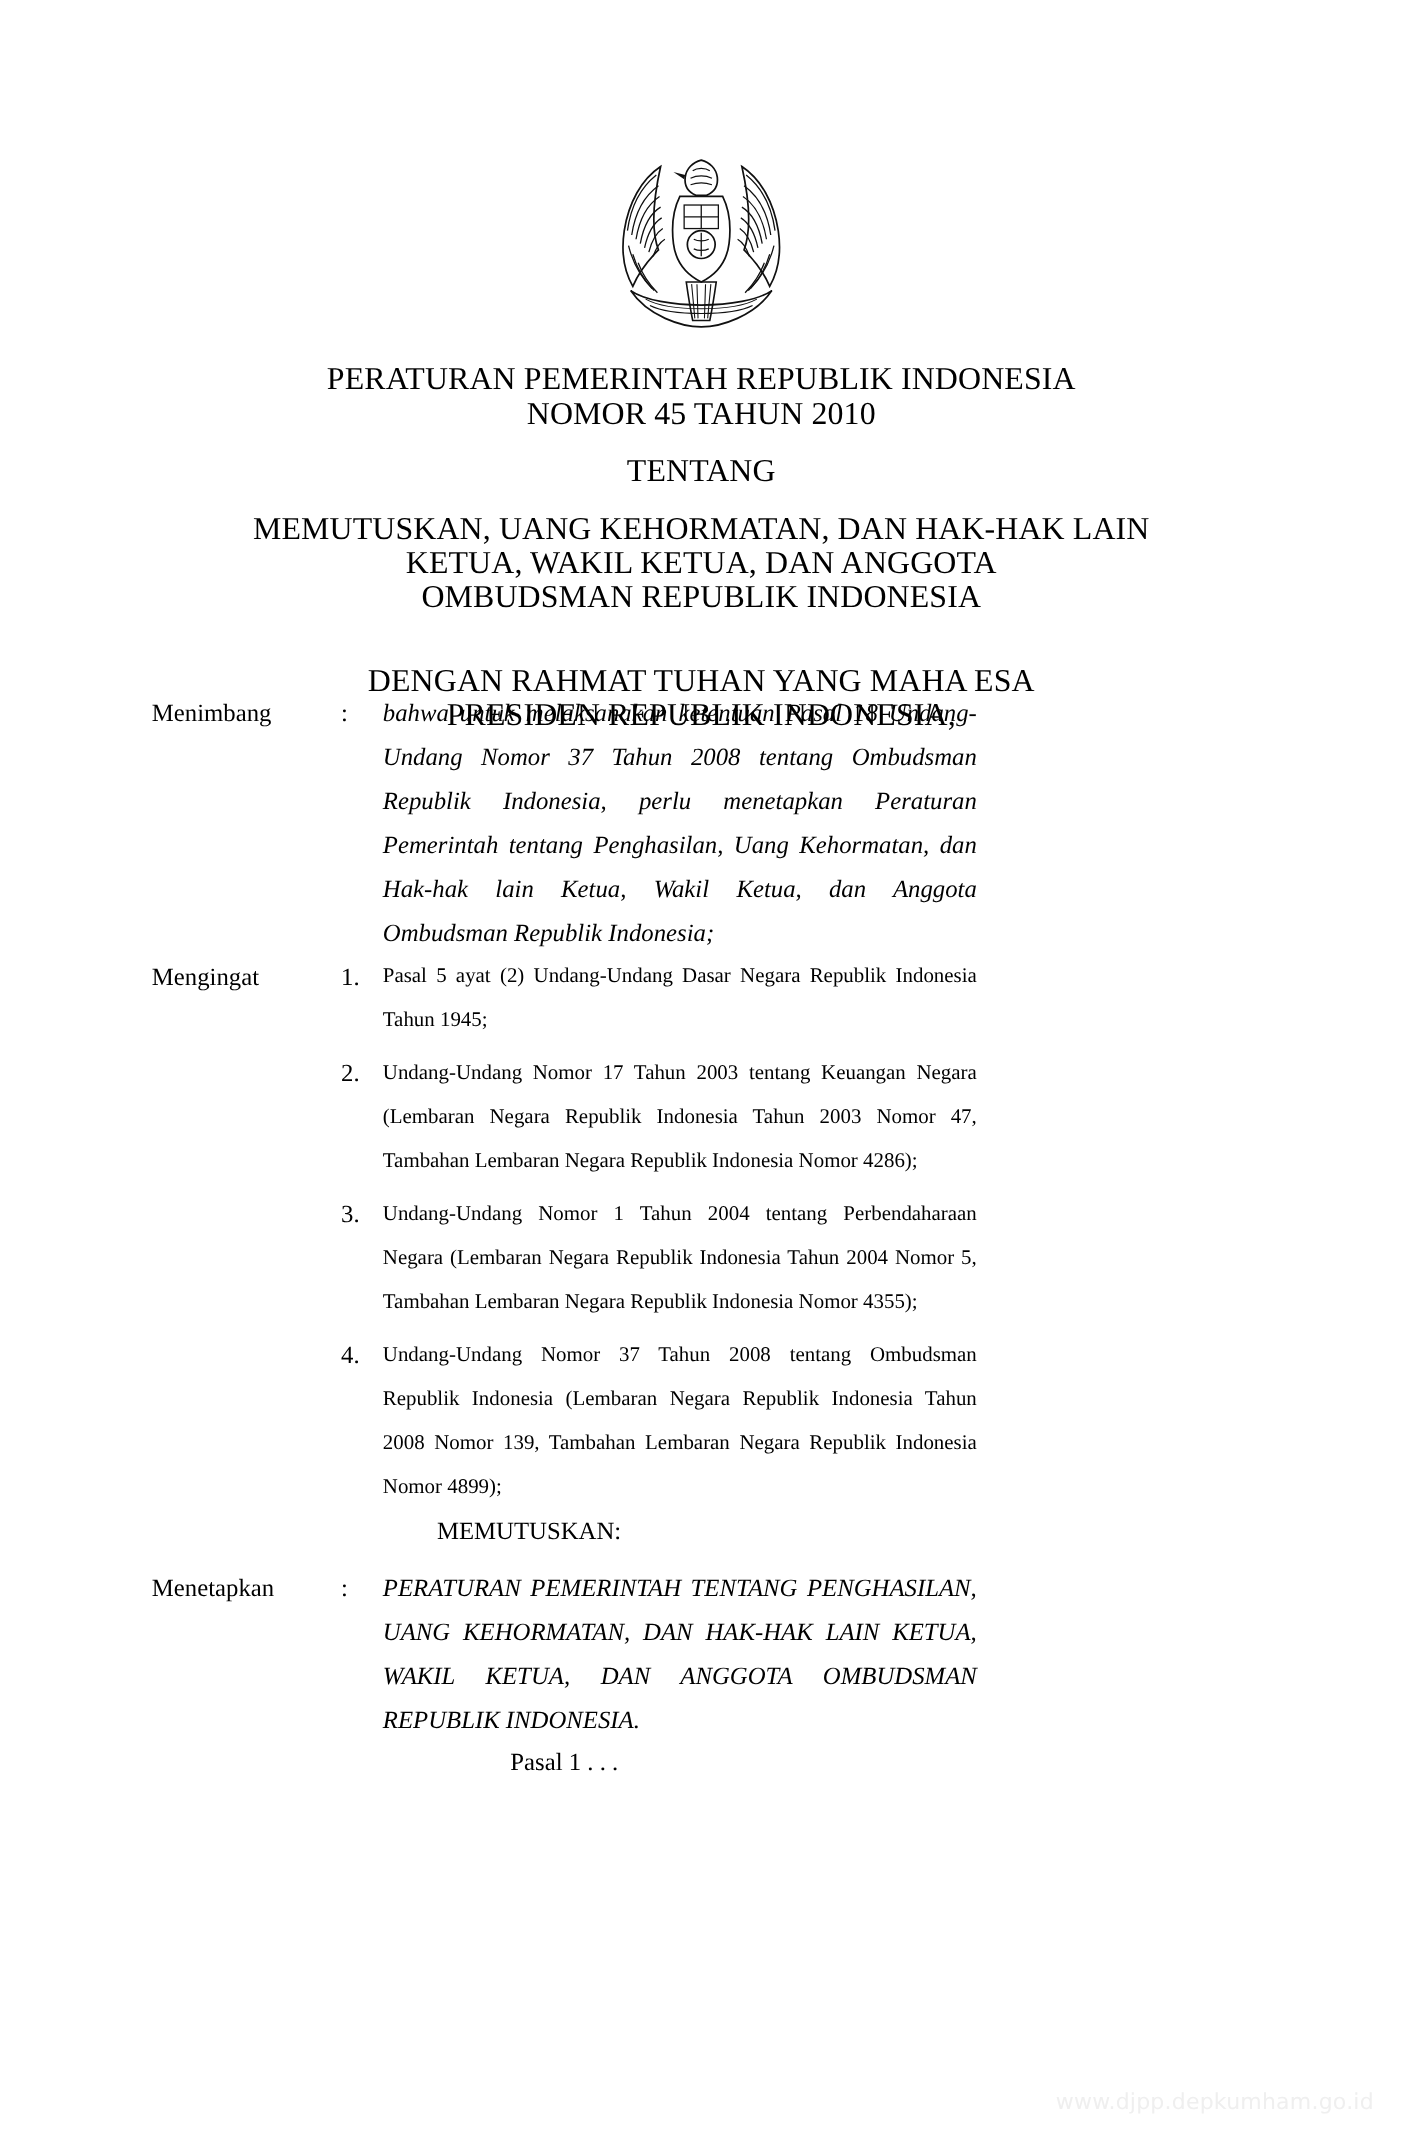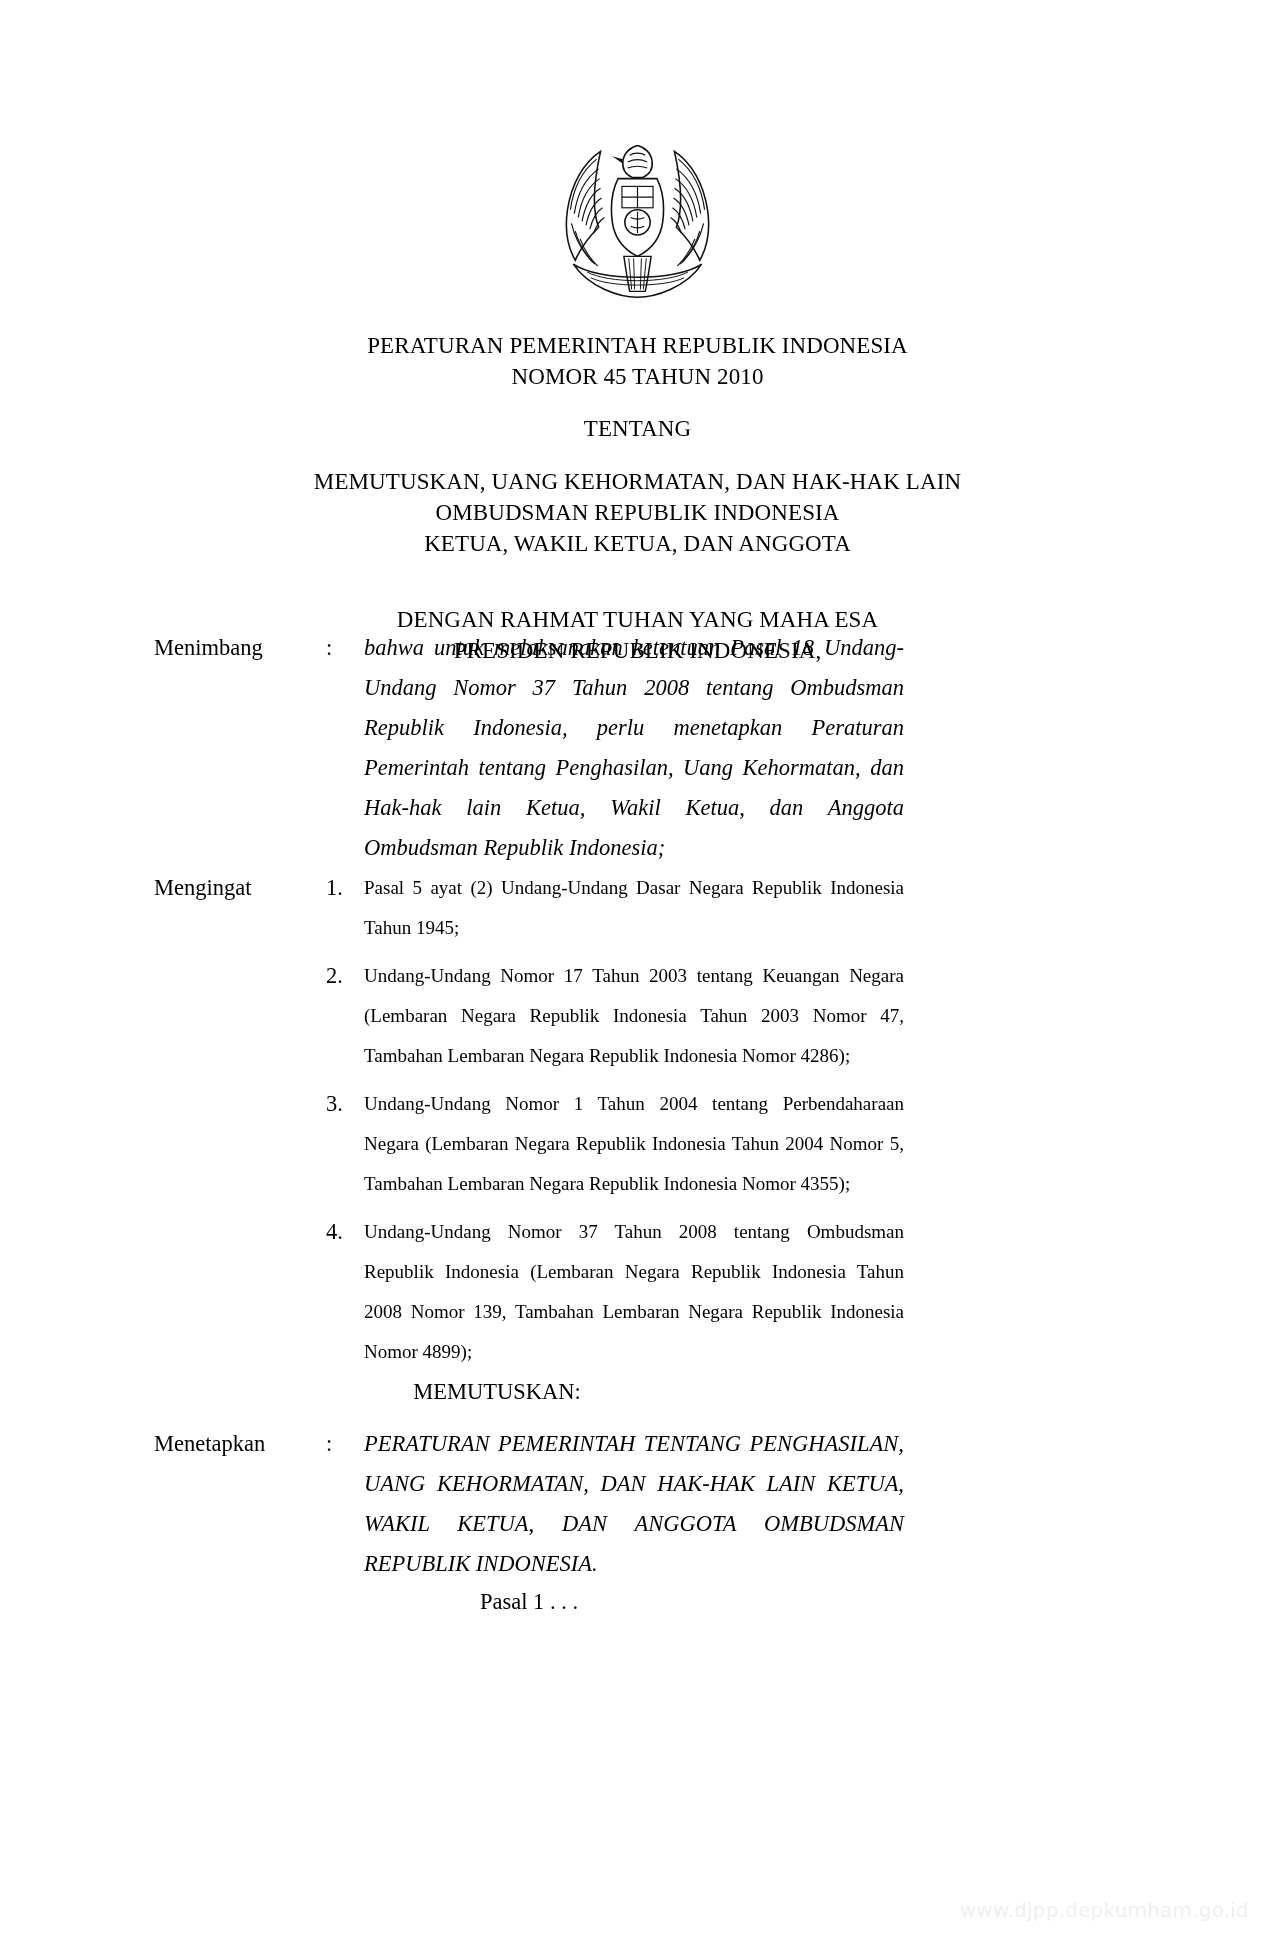--- a/index.html
+++ b/index.html
@@ -37,34 +37,34 @@
 
   
   .titles {
     position: absolute;
     top: 330px;
     left: 0;
     width: 100%;
     text-align: center;
   }
   .title-line {
-    font-size: 23px;
+    font-size: 29px;
     line-height: 31px;
     letter-spacing: .1px;
     white-space: nowrap;
   }
   .gap-sm { height: 21px; }
   .gap-md { height: 22px; }
   .gap-lg { height: 45px; }
 
   
   .body-block {
     position: absolute;
     top: 628px;
-    left: 154px;
+    left: 138px;
     width: 750px;
   }
   .row {
     display: flex;
     align-items: flex-start;
     margin-bottom: 0;
   }
   .label {
     width: 172px;
     flex: 0 0 172px;
@@ -209,22 +209,22 @@
     </span>
   </div>
 
   <div class="titles">
     <div class="title-line">PERATURAN PEMERINTAH REPUBLIK INDONESIA</div>
     <div class="title-line">NOMOR 45 TAHUN 2010</div>
     <div class="gap-sm"></div>
     <div class="title-line">TENTANG</div>
     <div class="gap-md"></div>
     <div class="title-line">MEMUTUSKAN, UANG KEHORMATAN, DAN HAK-HAK LAIN</div>
+    <div class="title-line">KETUA, WAKIL KETUA, DAN ANGGOTA</div>
     <div class="title-line">OMBUDSMAN REPUBLIK INDONESIA</div>
-    <div class="title-line">KETUA, WAKIL KETUA, DAN ANGGOTA</div>
     <div class="gap-lg"></div>
     <div class="title-line">DENGAN RAHMAT TUHAN YANG MAHA ESA</div>
     <div class="title-line">PRESIDEN REPUBLIK INDONESIA,</div>
   </div>
 
   <div class="body-block">
 
     <div class="row">
       <div class="label">Menimbang</div>
       <div class="colon">:</div>

